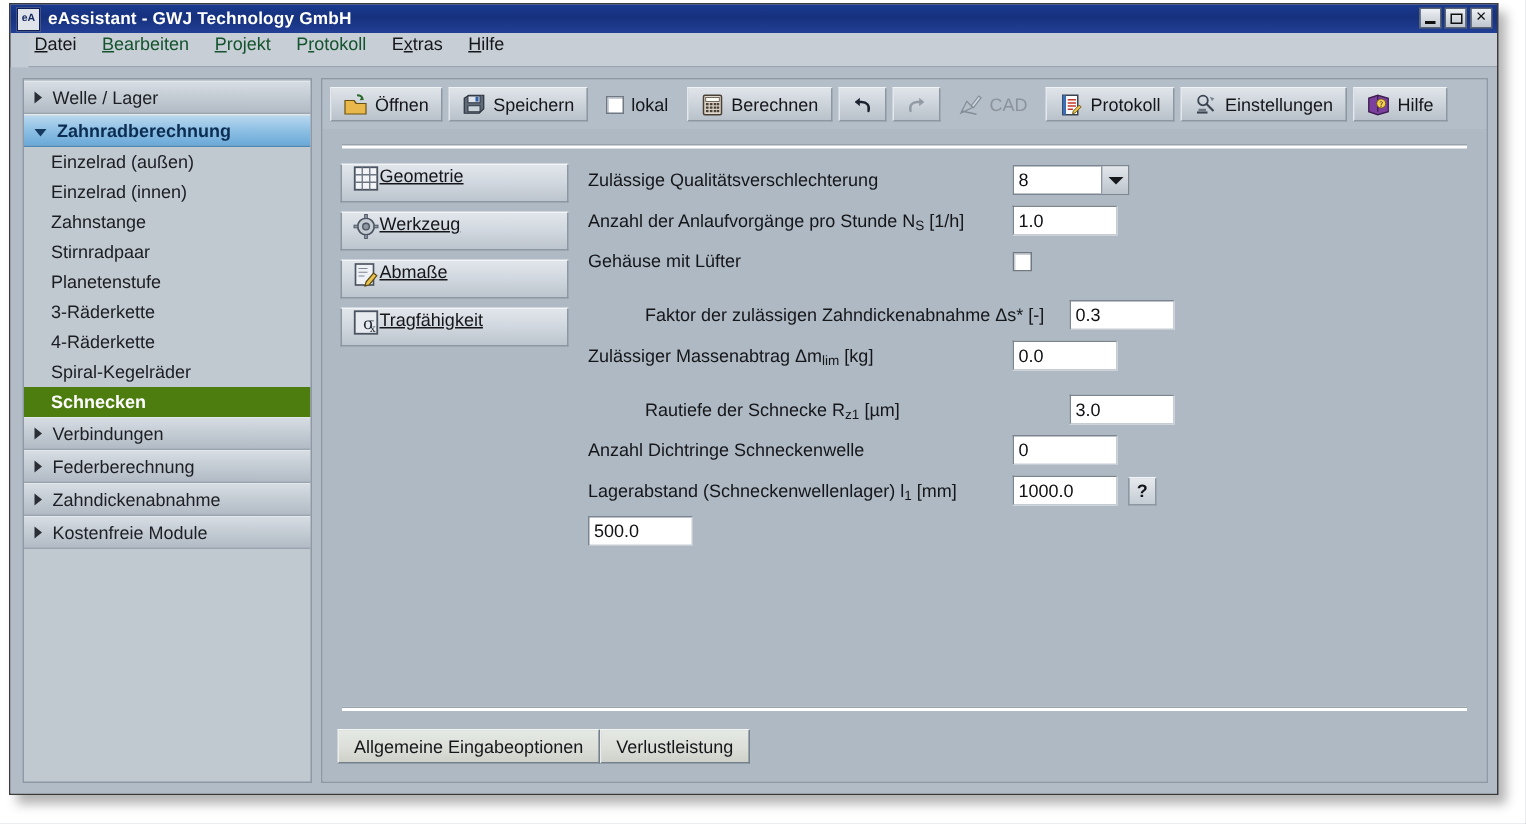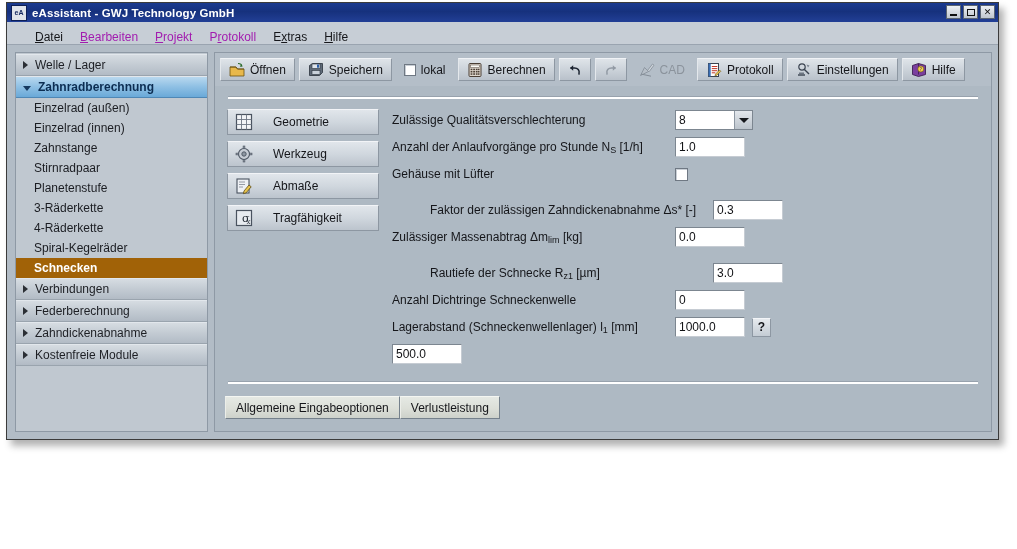--- a/index.html
+++ b/index.html
@@ -5,21 +5,21 @@
   html, body {
     margin: 0; padding: 0;
     width: 1017px; height: 549px;
     background: #ffffff;
     font-family: "Liberation Sans", sans-serif;
     overflow: hidden;
   }
   .app-window {
     position: absolute;
     left: 6px; top: 2px;
-    width: 993px; height: 438px;
+    width: 993px; height: 528px;
     background: #c3cbd4;
     border: 1px solid #3b3b3b;
     box-shadow: 5px 6px 7px rgba(0,0,0,0.30);
     box-sizing: border-box;
     display: flex; flex-direction: column;
   }
   
   .titlebar {
     height: 19px;
     background: linear-gradient(to bottom, #1a3a8f 0%, #16317d 45%, #223f96 100%);
@@ -59,27 +59,28 @@
     font-family: "DejaVu Sans", sans-serif;
     line-height: 1;
   }
   .tbtn.min span { display:block; width:7px; height:2px; background:#101010; margin-top:5px; }
   .tbtn.max span { display:block; width:8px; height:7px; border:1.5px solid #101010; box-sizing:border-box; }
   
   .menubar {
     height: 22px;
     background: #c7ced6;
     border-bottom: 1px solid #9aa4b0;
-    display: flex; align-items: flex-end;
-    padding-left: 28px;
+    display: flex; align-items: flex-start;
+    padding-left: 4px;
     gap: 17px;
     flex: 0 0 auto;
+    margin-left: 12px;
   }
   .menuitem { font-size: 12px; color: #15161a; white-space: nowrap; }
-  .menuitem.disabled { color: #a21caf; }
+  .menuitem.disabled { color: #14532d; }
   .menuitem u { text-decoration: underline; }
   
   .body-split {
     flex: 1 1 auto;
     display: flex;
     background: #b2bcc6;
     padding: 7px 6px 7px 8px;
     box-sizing: border-box;
     gap: 6px;
     min-height: 0;
@@ -120,21 +121,21 @@
     margin-right:7px; margin-top:2px; flex:0 0 auto;
   }
   .nav-child {
     height: 20px;
     display: flex; align-items: center;
     padding-left: 18px;
     font-size: 12px; color: #1b1d22;
     box-sizing: border-box;
   }
   .nav-child.selected {
-    background: #a16207;
+    background: #4d7c0f;
     color: #ffffff; font-weight: bold;
   }
   
   .main {
     flex: 1 1 auto;
     background: #aab5c0;
     border: 1px solid #8e99a5;
     box-sizing: border-box;
     display: flex; flex-direction: column;
     min-width: 0;
@@ -187,25 +188,26 @@
     flex: 0 0 auto;
   }
   .sep.bottom { margin: 0 3px 12px 3px; }
   .cols { display: flex; flex: 1 1 auto; min-height: 0; }
   .tabcol { width: 155px; flex: 0 0 auto; padding-left: 2px; }
   .tab-btn {
     height: 26px; width: 152px;
     background: linear-gradient(to bottom,#e1e6eb 0%,#d0d7de 50%,#bcc4cd 100%);
     border: 1px solid #8d97a2;
     border-top-color: #f2f4f7;
-    display: flex; align-items: center;
-    gap: 20px; padding-left: 7px;
+    display: flex; 
+    gap: 0; padding-left: 7px;
     margin-bottom: 6px;
     font-size: 12px; color: #15161a;
     box-sizing: border-box;
+    text-decoration: underline;
   }
   .tab-ico { width: 18px; height: 18px; flex: 0 0 auto; display:block; }
   .formcol { flex: 1 1 auto; padding-left: 10px; min-width: 0; }
   .frow {
     display: flex; align-items: center;
     height: 22px; margin-bottom: 5px;
   }
   .frow.gap { margin-top: 14px; margin-left: 38px; }
   .flabel {
     width: 283px; flex: 0 0 auto;

